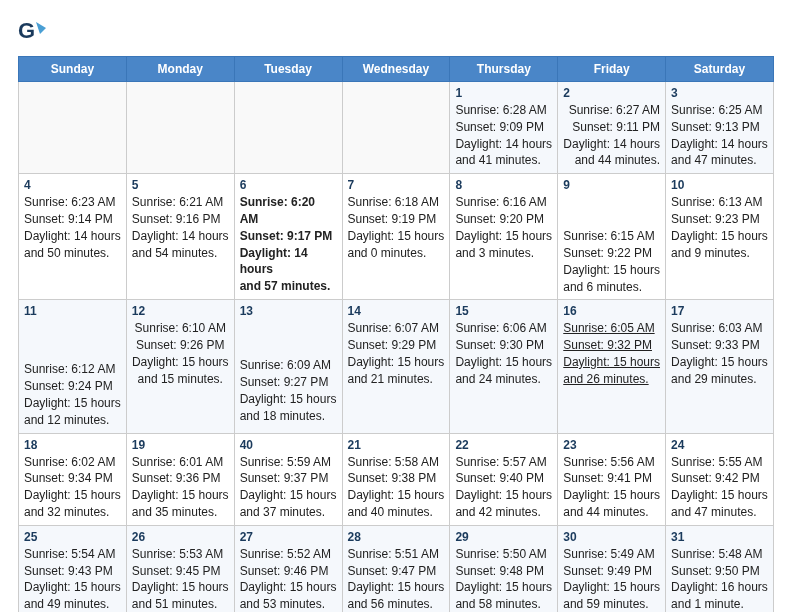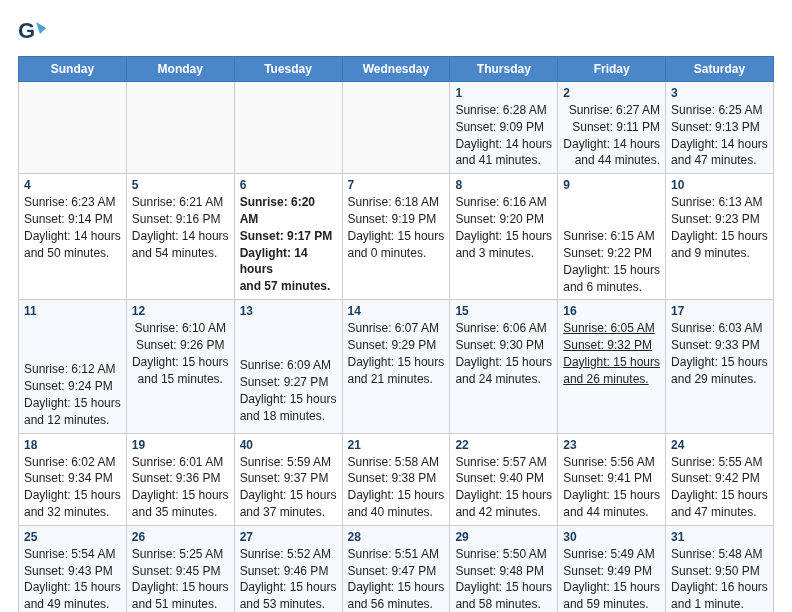--- a/index.html
+++ b/index.html
@@ -305,21 +305,21 @@
         <tr>
           <td>
             <span class="day-num">25</span>
             <div class="cell-content" style="white-space: pre-line;">Sunrise: 5:54 AM
 Sunset: 9:43 PM
 Daylight: 15 hours
 and 49 minutes.</div>
           </td>
           <td>
             <span class="day-num">26</span>
-            <div class="cell-content" style="white-space: pre-line;">Sunrise: 5:25 AM
+            <div class="cell-content" style="white-space: pre-line;">Sunrise: 5:53 AM
 Sunset: 9:45 PM
 Daylight: 15 hours
 and 51 minutes.</div>
           </td>
           <td>
             <span class="day-num">27</span>
             <div class="cell-content" style="white-space: pre-line;">Sunrise: 5:52 AM
 Sunset: 9:46 PM
 Daylight: 15 hours
 and 53 minutes.</div>

